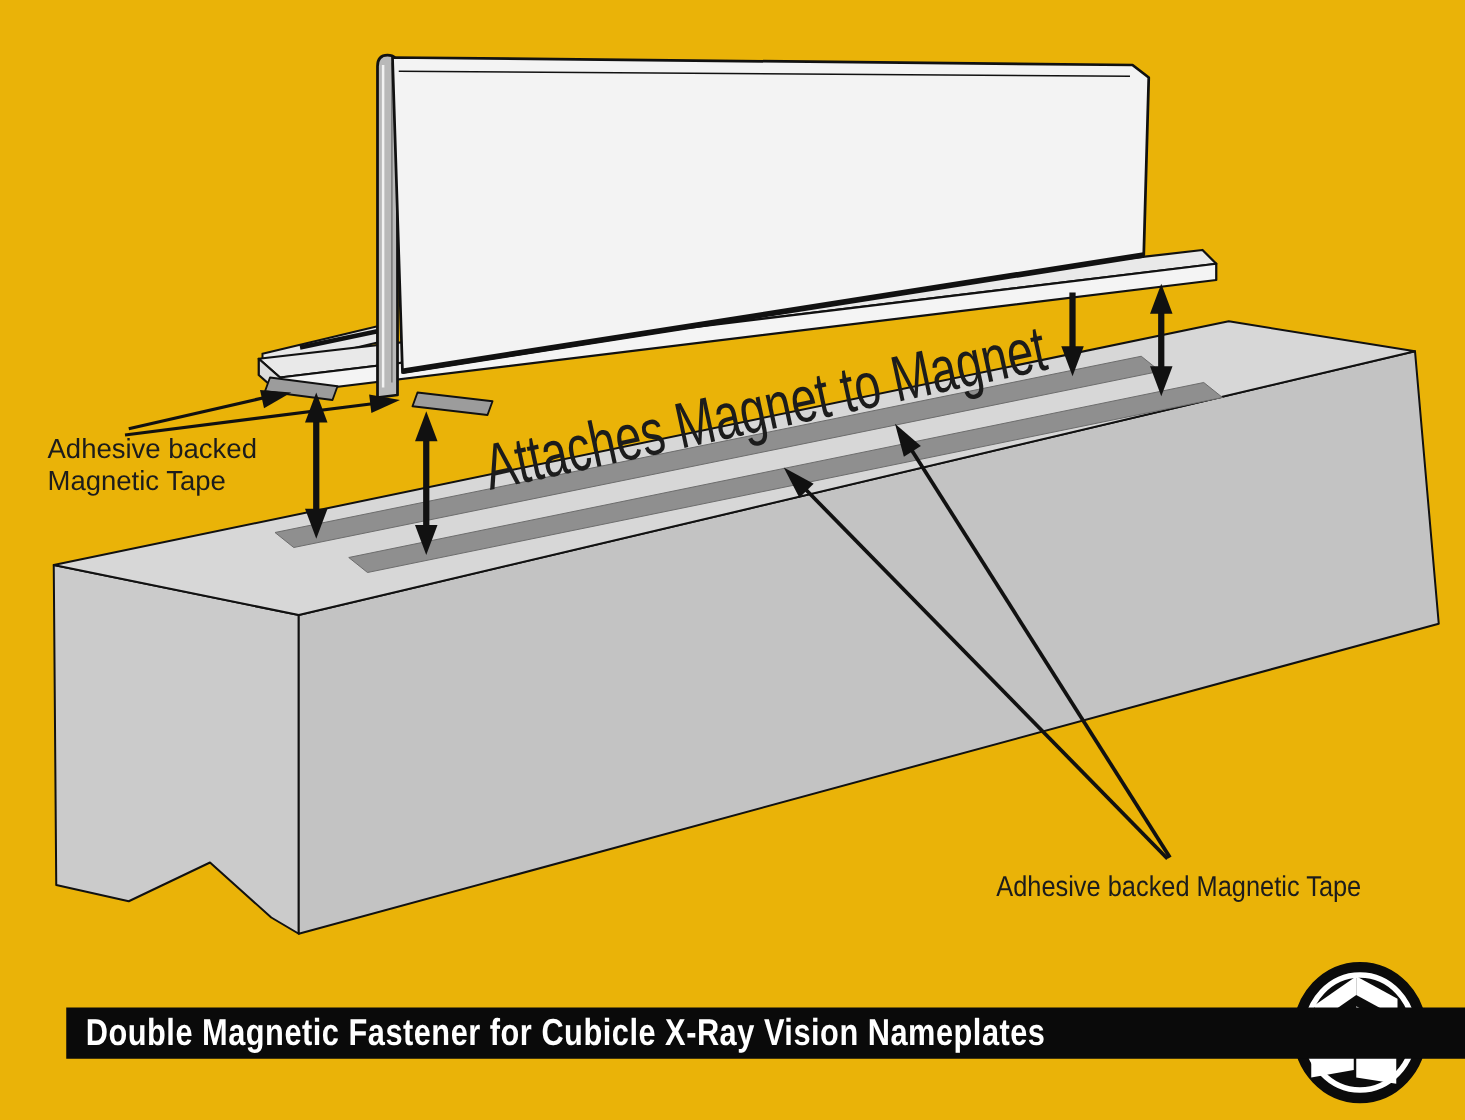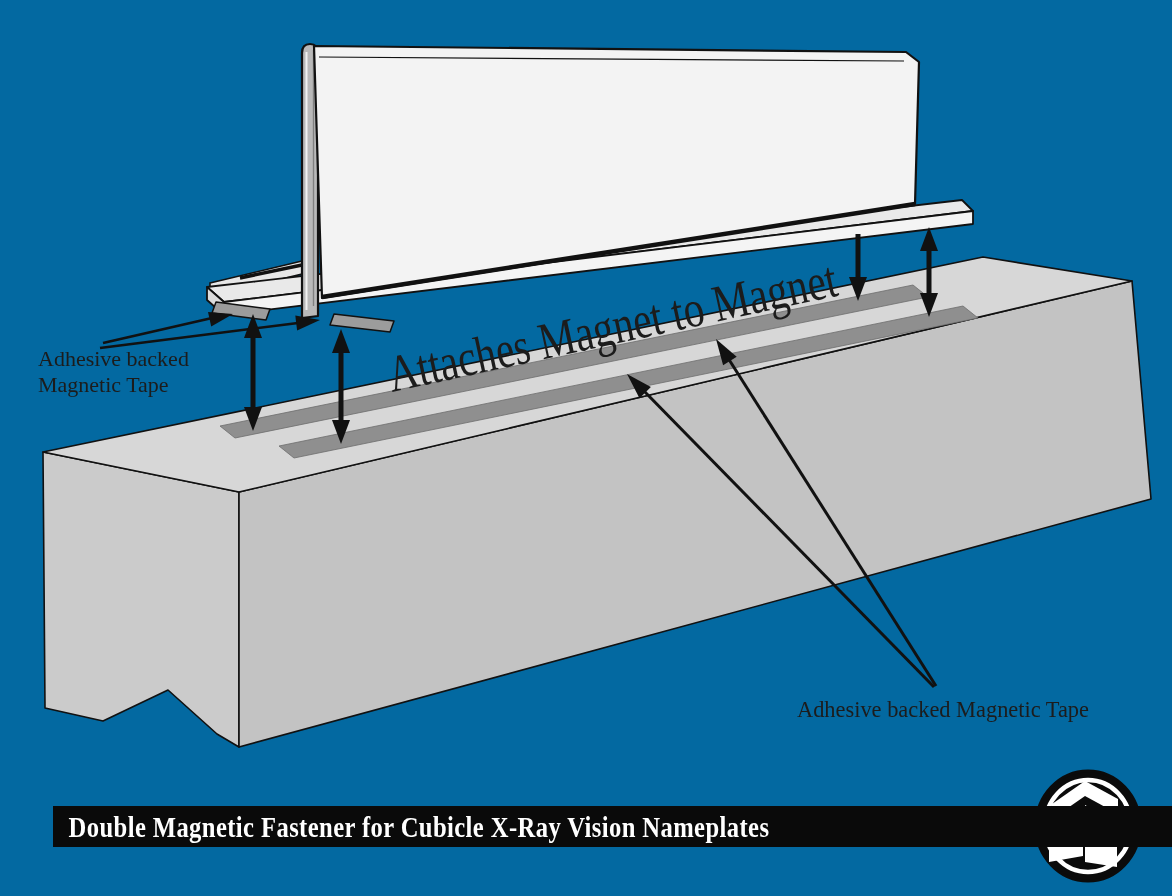--- a/index.html
+++ b/index.html
@@ -1,18 +1,18 @@
 <!DOCTYPE html>
 <html><head>
 <meta charset="utf-8">
 <style>
   html,body{margin:0;padding:0;background:#ffffff;}
   #stage{
-    position:relative;width:1172px;height:896px;background:#0369a1;overflow:hidden;
-    font-family:Liberation Serif, serif;
+    position:relative;width:1172px;height:896px;background:#eab308;overflow:hidden;
+    font-family:Liberation Sans, sans-serif;
   }
   #diagram-svg{position:absolute;left:0;top:0;}
   .banner{
     position:absolute;left:53px;top:806px;width:1122px;height:41px;
     background:#0a0a0a;display:flex;align-items:center;
   }
   .banner-title{
     color:#ffffff;font-size:30px;font-weight:700;white-space:nowrap;
     padding-left:19px;transform:scaleX(0.82);transform-origin:left center;
     letter-spacing:0.5px;

